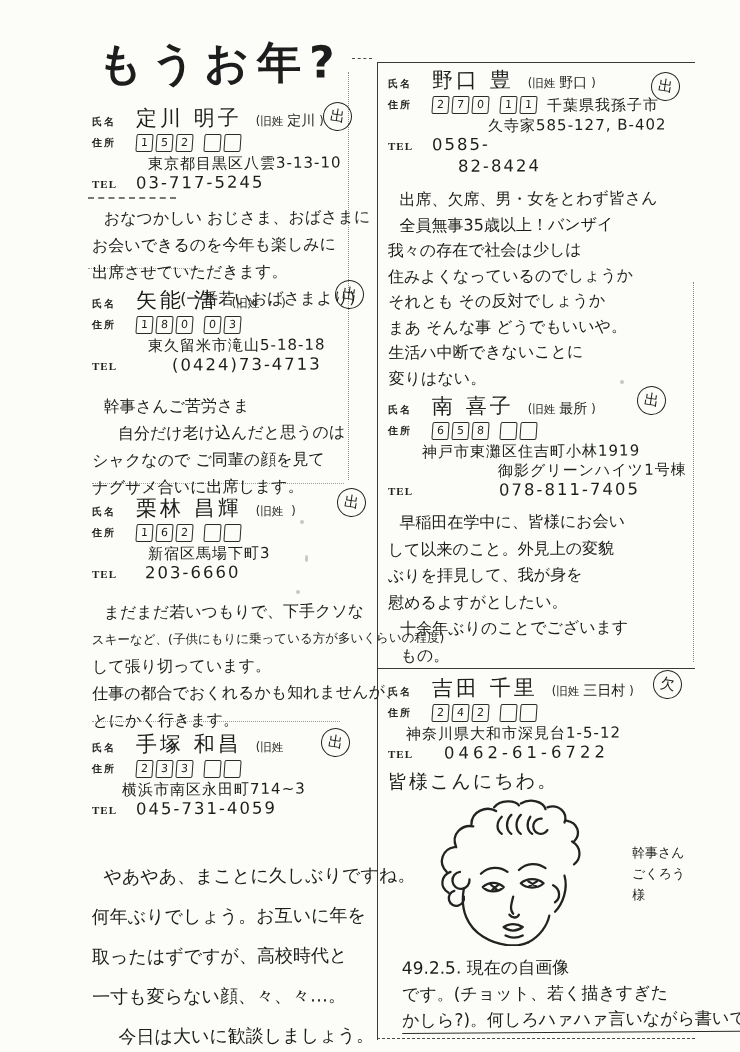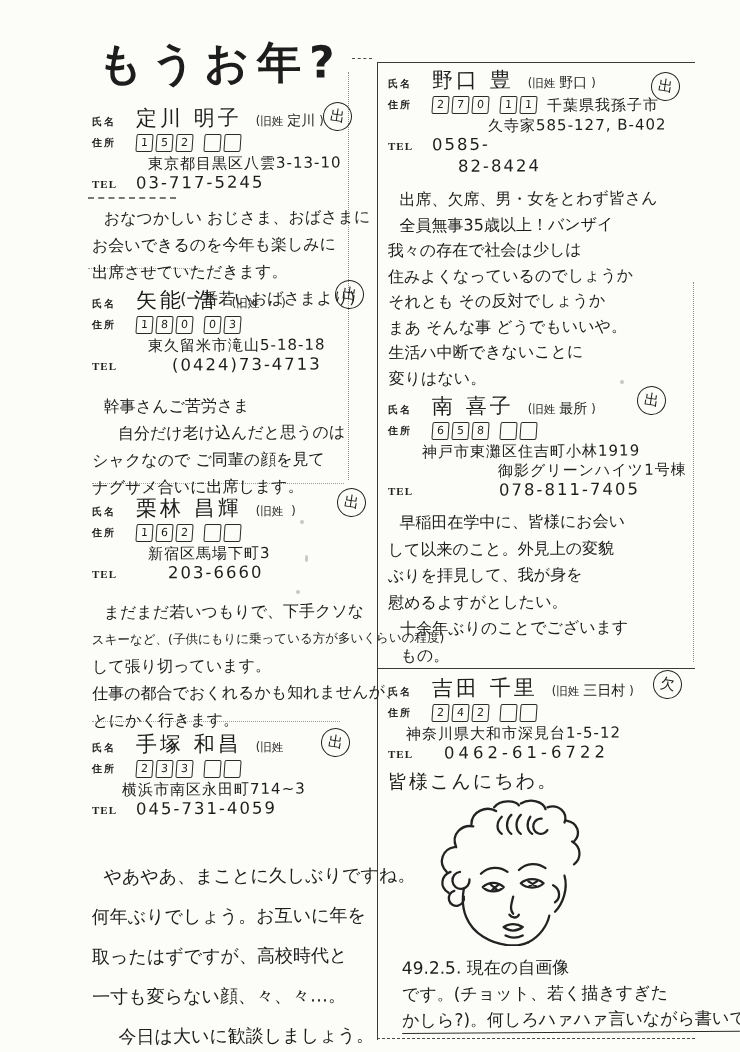--- a/index.html
+++ b/index.html
@@ -160,21 +160,21 @@
         <span class="pbox hand">1</span>
         <span class="pbox hand">6</span>
         <span class="pbox hand">2</span>
         <span class="pbox g hand"></span>
         <span class="pbox hand"></span>
       </span>
     </div>
     <div class="aline hand">新宿区馬場下町3</div>
     <div class="trow">
       <span class="lbl tel">TEL</span>
-      <span class="tval hand" style="margin-left:46px;">203-6660</span>
+      <span class="tval hand" style="margin-left:23px;">203-6660</span>
     </div>
     <div class="msg hand" style="margin-top:14px;">
       <div class="i1">まだまだ若いつもりで、下手クソな</div>
       <div class="small">スキーなど、(子供にもりに乗っている方が多いくらいの程度)</div>
       <div>して張り切っています。</div>
       <div>仕事の都合でおくれるかも知れませんが、</div>
       <div>とにかく行きます。</div>
     </div>
   </div>
 
@@ -337,20 +337,24 @@
         <path d="M104,94 C110,88 122,88 128,94 C122,100 110,100 104,94"></path>
         <path d="M112,92 l8,5 M113,97 l8,-5"></path>
 
         <path d="M96,108 C94,116 92,122 96,126"></path>
         <path d="M92,127 c3,4 8,4 10,0"></path>
 
         <path d="M86,140 C92,136 100,136 106,140 C100,145 92,145 86,140"></path>
         <path d="M88,149 C94,152 100,152 106,149"></path>
       </svg>
     </div>
+    <div class="sidenote hand">
+      <div>幹事さん</div>
+      <div>ごくろう様</div>
+    </div>
 
     <div class="caption hand" style="margin-top:4px;margin-left:14px;">
       <div>49.2.5. 現在の自画像</div>
       <div>です。(チョット、若く描きすぎた</div>
       <div><span class="u">かしら?)。何しろハァハァ言いながら書いています</span></div>
     </div>
   </div>
 
 </div>
 

